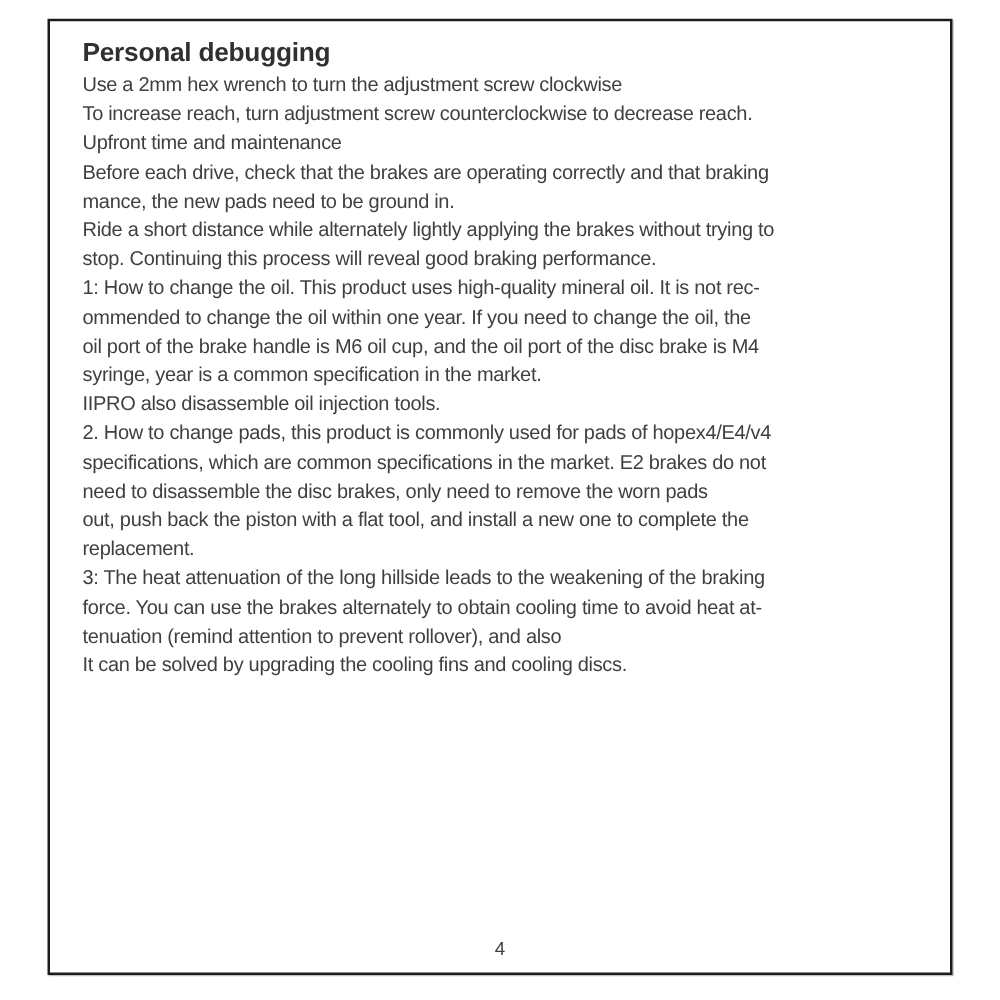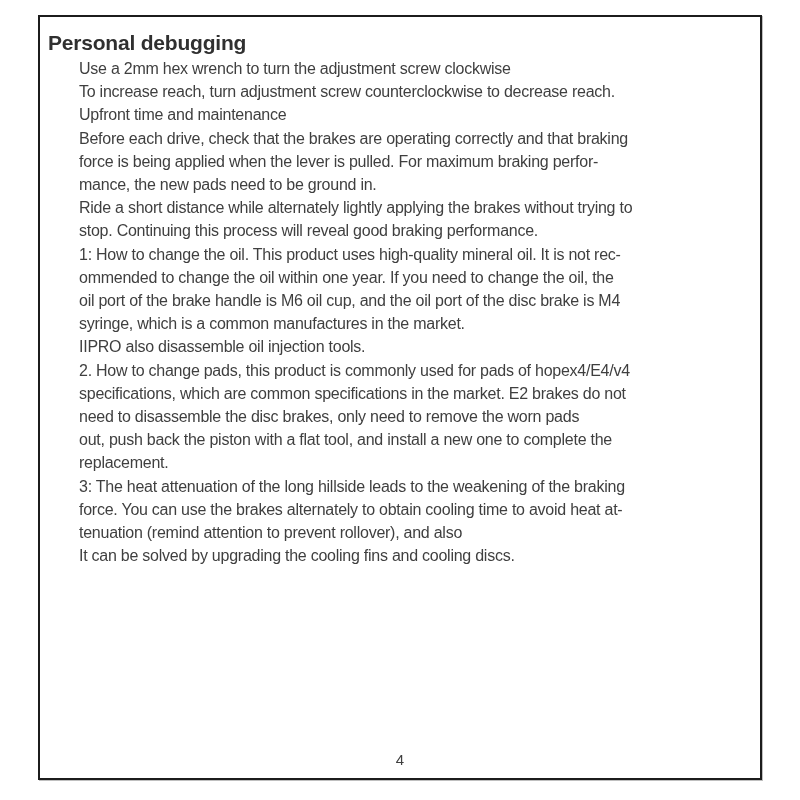--- a/index.html
+++ b/index.html
@@ -17,42 +17,41 @@
     top: 15px;
     width: 724px;
     height: 765px;
     box-sizing: border-box;
     border: 2px solid var(--page-border, #1c1c1c);
     background: var(--page-bg, #ffffff);
     box-shadow: 1px 1px 0 rgba(0,0,0,0.25);
   }
   .page-content {
     position: absolute;
-    left: 8px;
+    left: 26px;
     top: 13px;
     right: 6px;
   }
   .doc-heading {
     margin: 0;
     font-size: 21px;
     font-weight: bold;
     line-height: 26px;
     letter-spacing: -0.2px;
     color: var(--heading-text, #303030);
   }
   .doc-body {
     margin-top: 1px;
   }
   .doc-body .line {
     font-size: 16px;
     line-height: 23.2px;
     letter-spacing: -0.25px;
     color: var(--body-text, #3f3f3f);
     white-space: pre;
-    margin-left: 31px;
   }
   .page-number {
     position: absolute;
     left: 0;
     right: 0;
     bottom: 10px;
     text-align: center;
     font-size: 15px;
     color: var(--body-text, #3f3f3f);
   }
@@ -61,28 +60,27 @@
 <body>
 
 <div class="page-frame">
   <div class="page-content">
     <h1 class="doc-heading">Personal debugging</h1>
     <div class="doc-body">
         <div class="line">Use a 2mm hex wrench to turn the adjustment screw clockwise</div>
         <div class="line">To increase reach, turn adjustment screw counterclockwise to decrease reach.</div>
         <div class="line">Upfront time and maintenance</div>
         <div class="line">Before each drive, check that the brakes are operating correctly and that braking</div>
-        <div class="line">force is being applied when the lever is pulled. For maximum braking perfor-</div>
         <div class="line">mance, the new pads need to be ground in.</div>
         <div class="line">Ride a short distance while alternately lightly applying the brakes without trying to</div>
         <div class="line">stop. Continuing this process will reveal good braking performance.</div>
         <div class="line">1: How to change the oil. This product uses high-quality mineral oil. It is not rec-</div>
         <div class="line">ommended to change the oil within one year. If you need to change the oil, the</div>
         <div class="line">oil port of the brake handle is M6 oil cup, and the oil port of the disc brake is M4</div>
-        <div class="line">syringe, which is a common manufactures in the market.</div>
+        <div class="line">syringe, year is a common specification in the market.</div>
         <div class="line">IIPRO also disassemble oil injection tools.</div>
         <div class="line">2. How to change pads, this product is commonly used for pads of hopex4/E4/v4</div>
         <div class="line">specifications, which are common specifications in the market. E2 brakes do not</div>
         <div class="line">need to disassemble the disc brakes, only need to remove the worn pads</div>
         <div class="line">out, push back the piston with a flat tool, and install a new one to complete the</div>
         <div class="line">replacement.</div>
         <div class="line">3: The heat attenuation of the long hillside leads to the weakening of the braking</div>
         <div class="line">force. You can use the brakes alternately to obtain cooling time to avoid heat at-</div>
         <div class="line">tenuation (remind attention to prevent rollover), and also</div>
         <div class="line">It can be solved by upgrading the cooling fins and cooling discs.</div>

